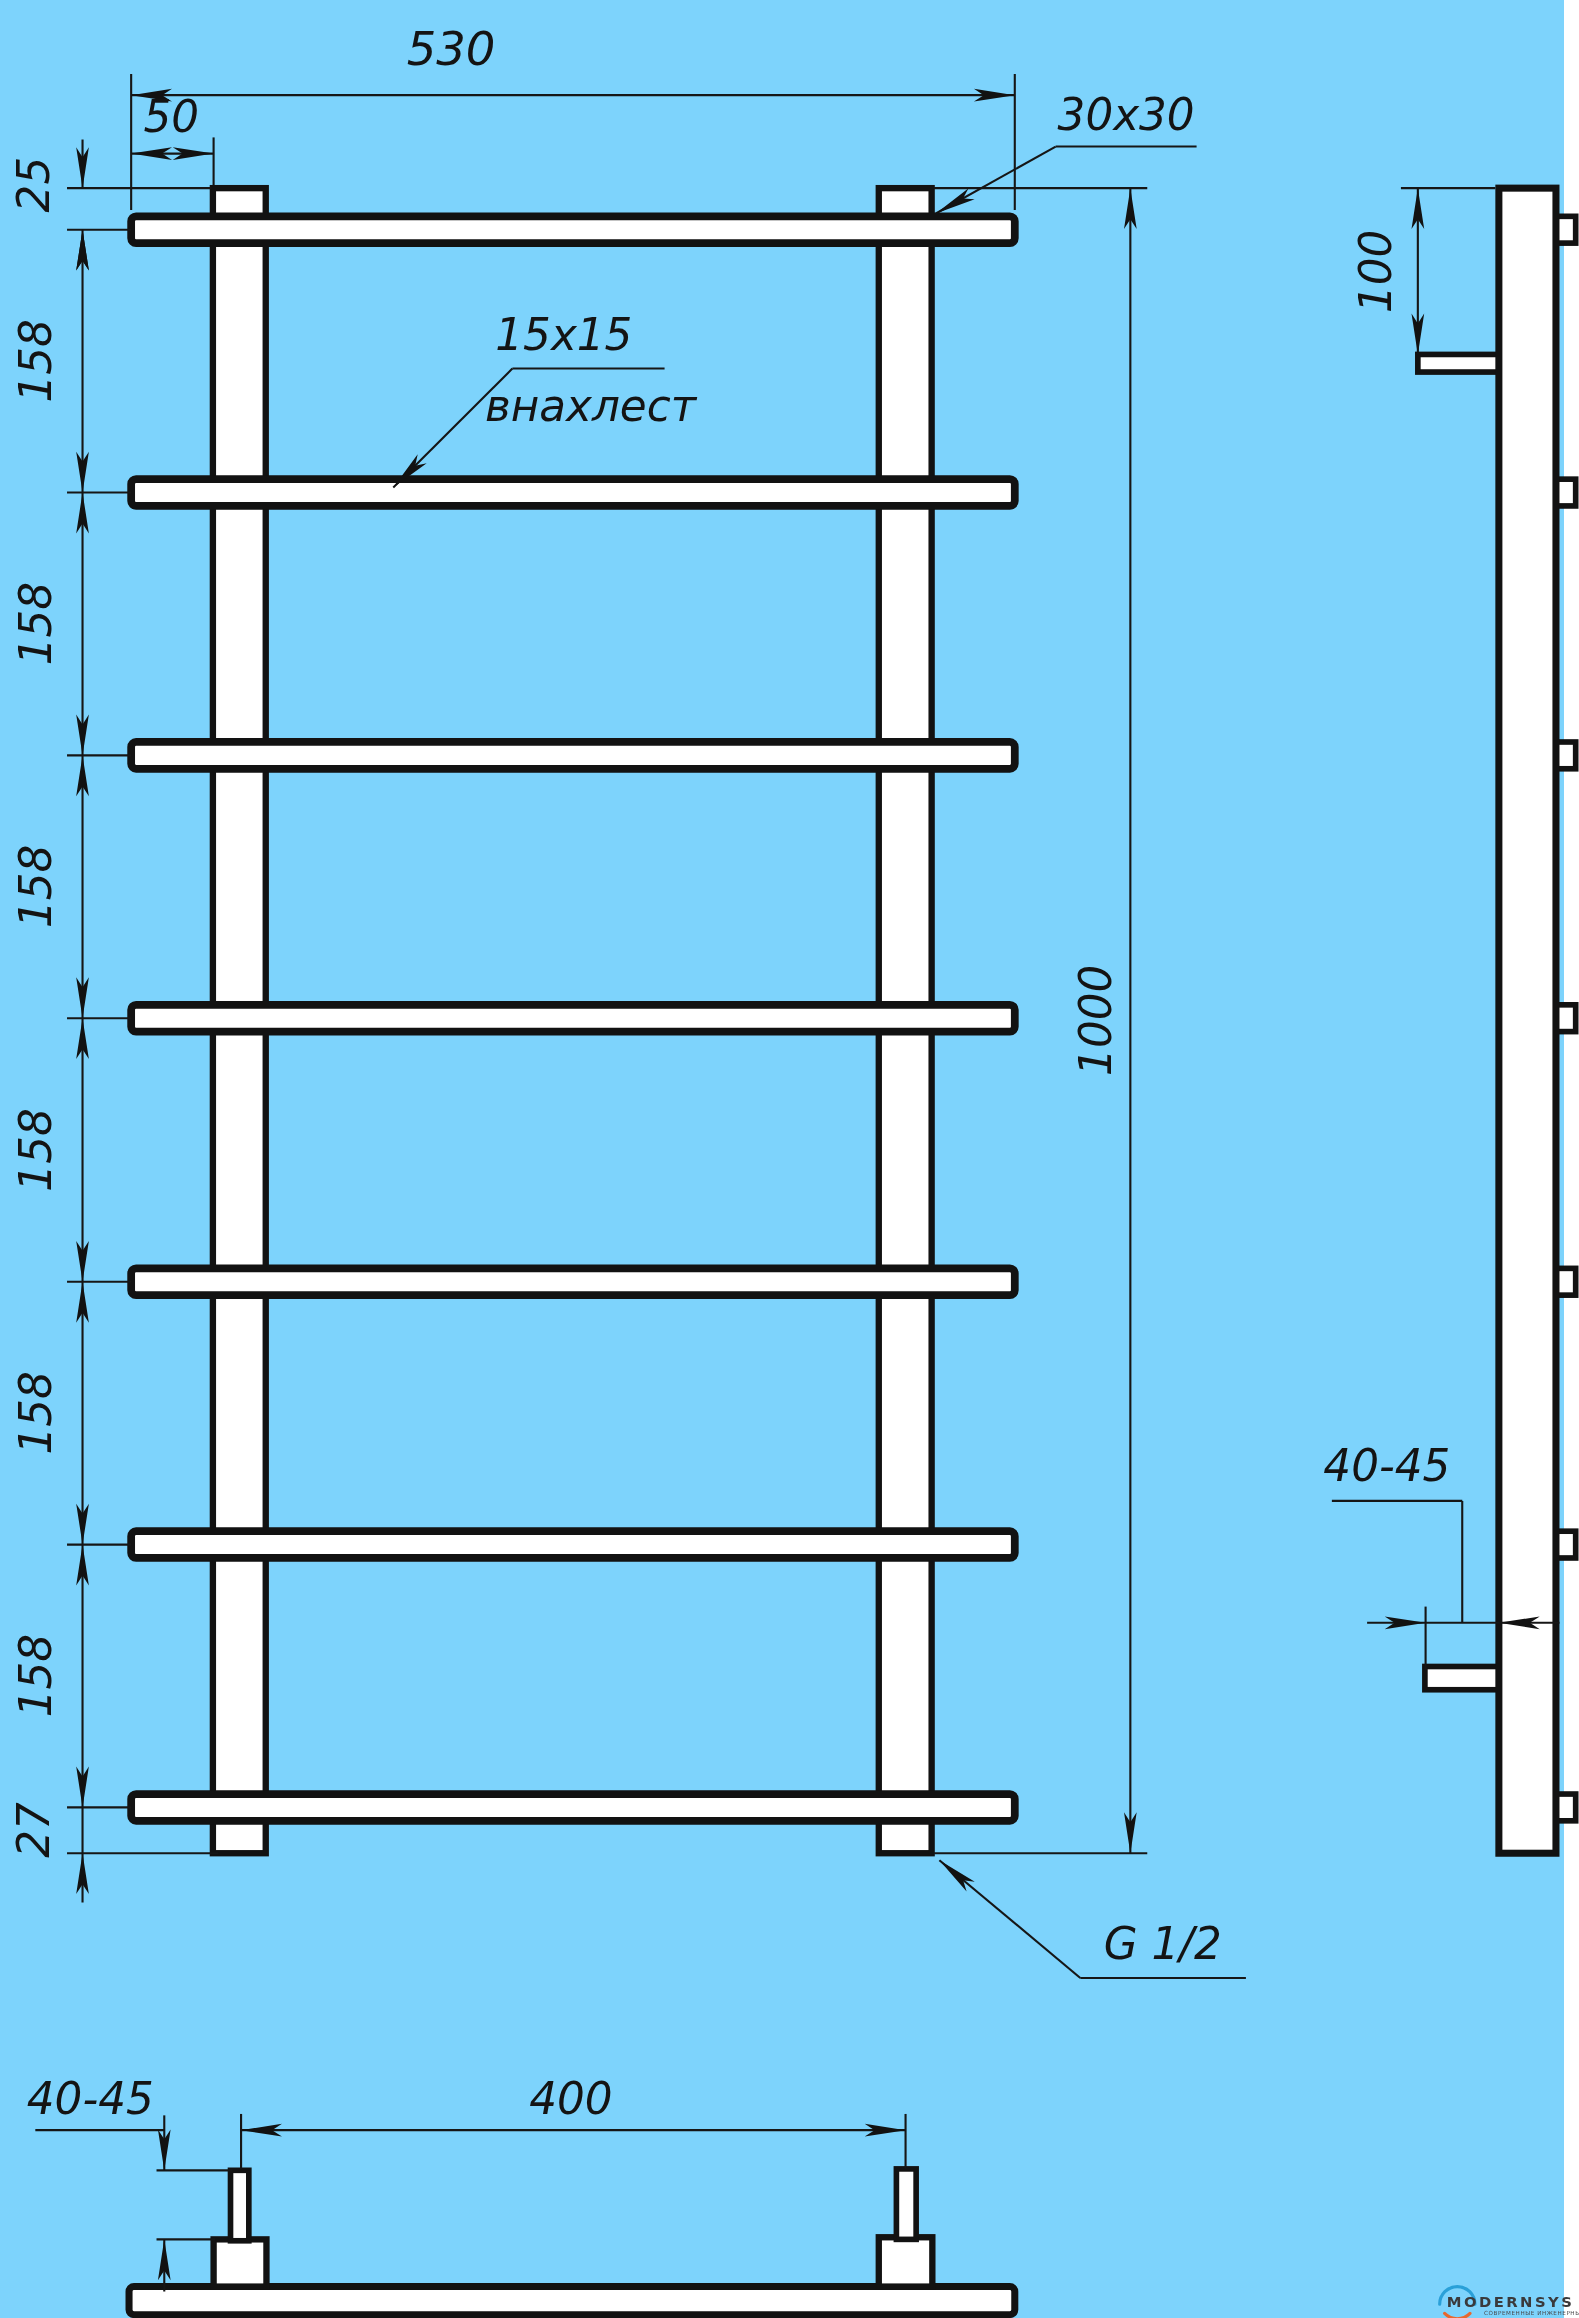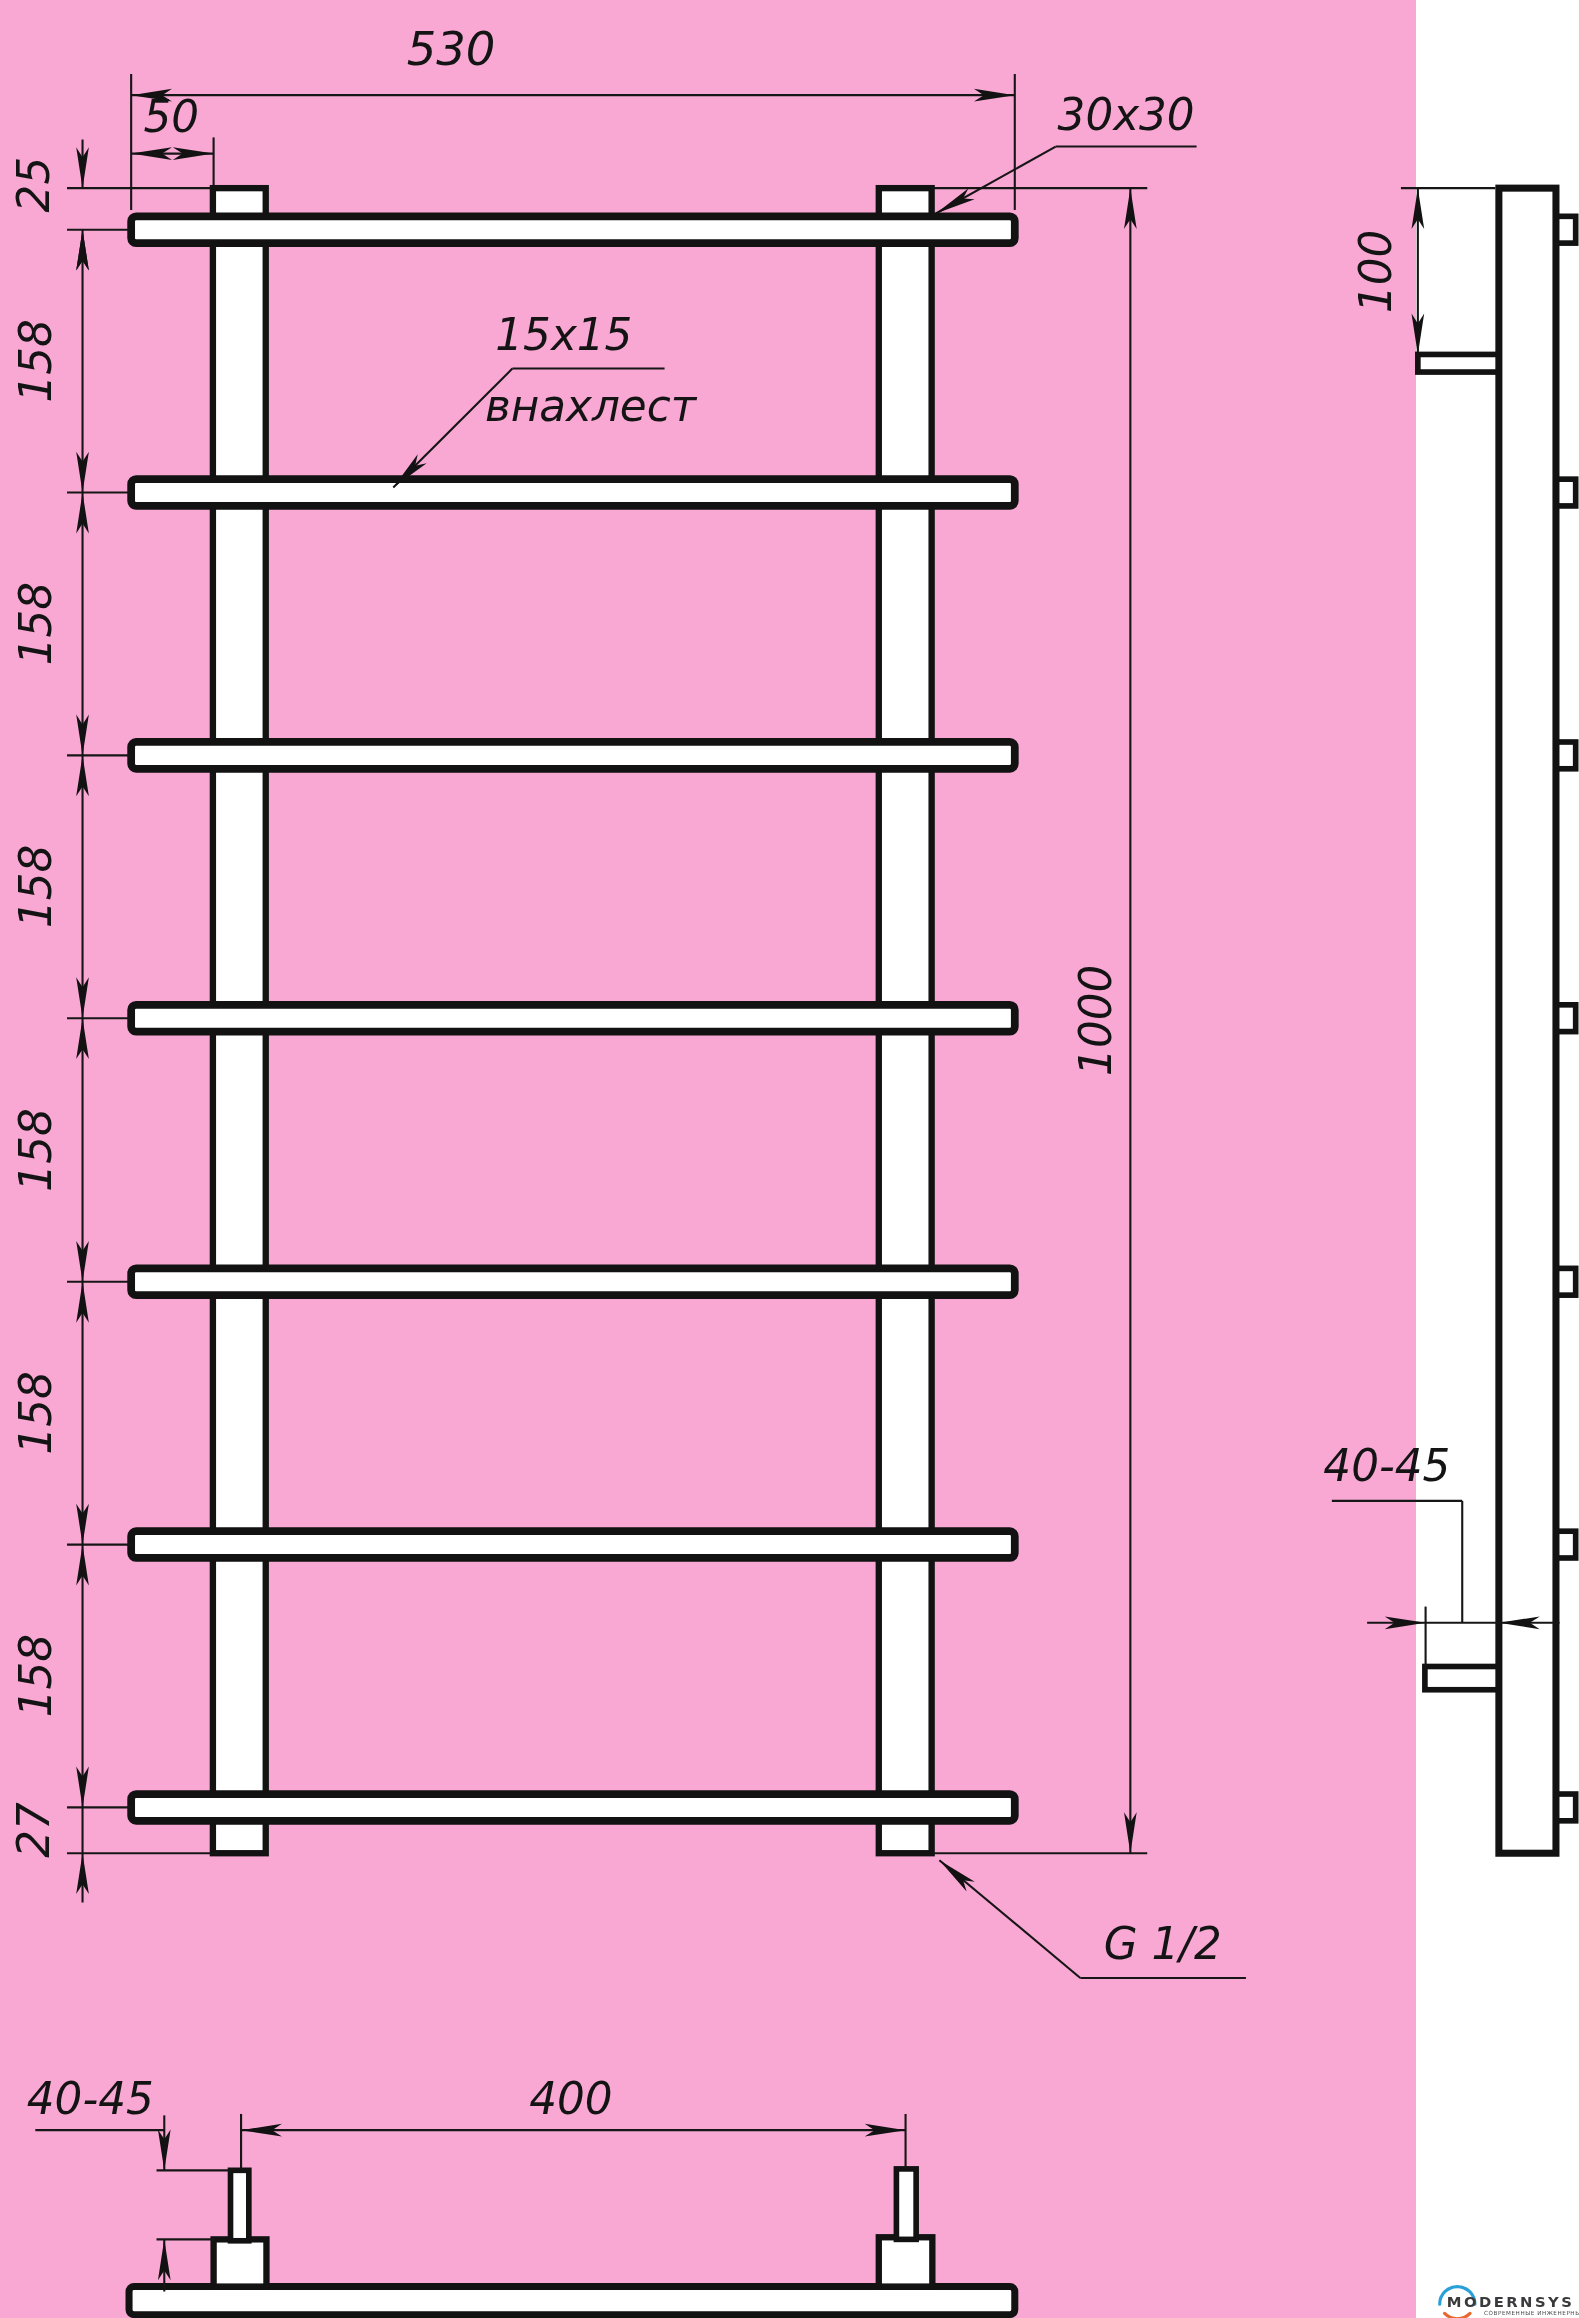--- a/index.html
+++ b/index.html
@@ -1,16 +1,16 @@
 <!DOCTYPE html>
 <html style="font-size:11.3px"><head>
 <meta charset="utf-8">
 <style>
   html,body{margin:0;padding:0;background:#fff;}
-  #page{position:relative;width:1416px;height:2319px;background:#f9a8d4;}
+  #page{position:relative;width:1564px;height:2319px;background:#7dd3fc;}
   svg{position:absolute;left:0;top:0;}
   .part{fill:#fff;stroke:#121212;}
   .w11{stroke-width:11;} .w10{stroke-width:10;} .w9{stroke-width:9;} .w8{stroke-width:8;}
   .thin{stroke:#161616;stroke-width:3;fill:none;}
   .arr{fill:#121212;stroke:none;}
   .dim{font-family:"DejaVu Sans",sans-serif;font-style:italic;font-size:62px;fill:#141414;}
   .dim-big{font-size:66px;}
   .logo-brand{font-family:"DejaVu Sans",sans-serif;font-weight:bold;font-size:21px;fill:#3a3a3c;letter-spacing:3.5px;}
   .logo-sub{font-family:"DejaVu Sans",sans-serif;font-size:8px;fill:#4a4a4c;letter-spacing:0.8px;}
   text{user-select:none;}

